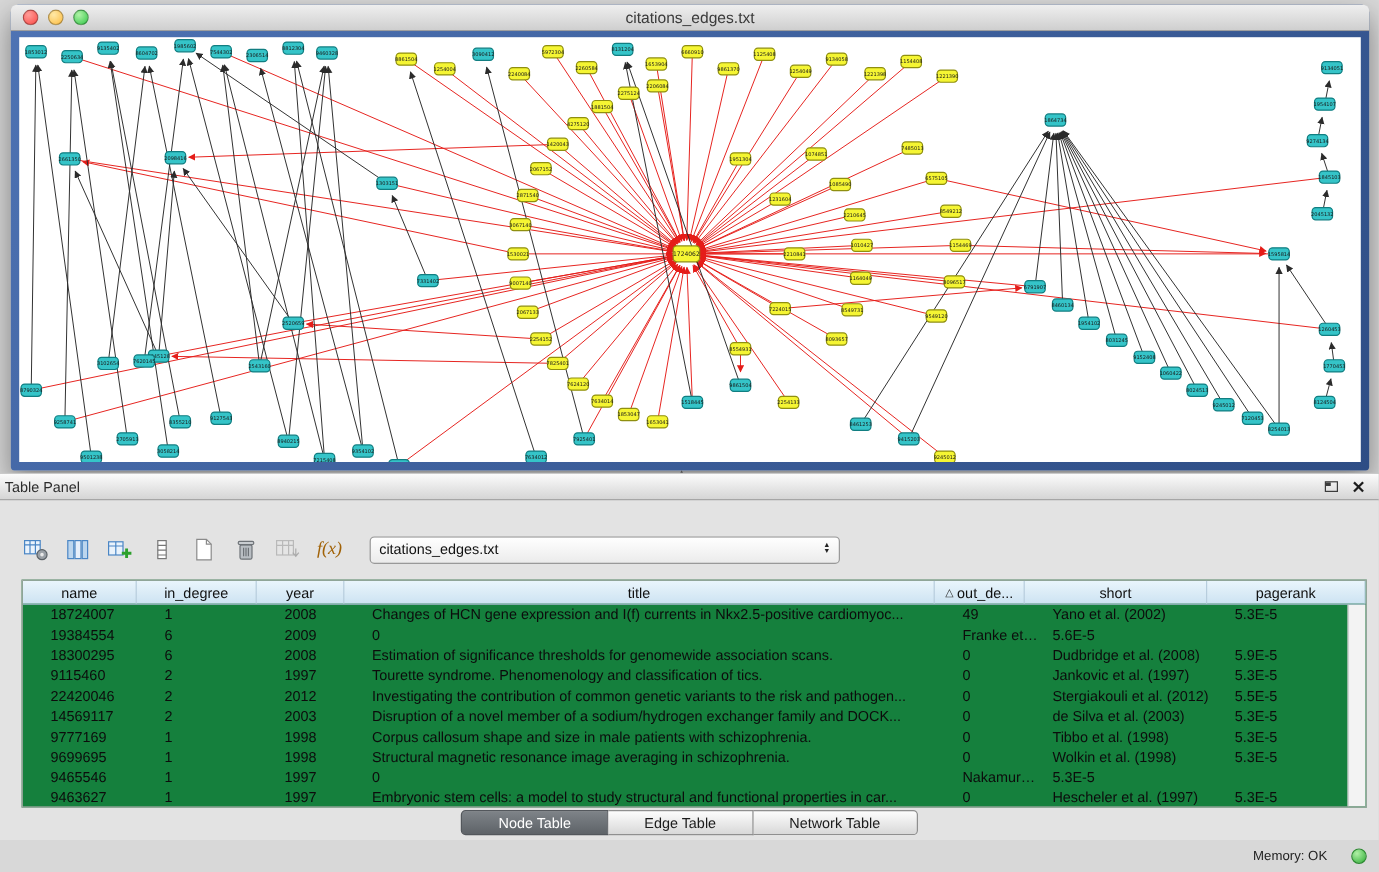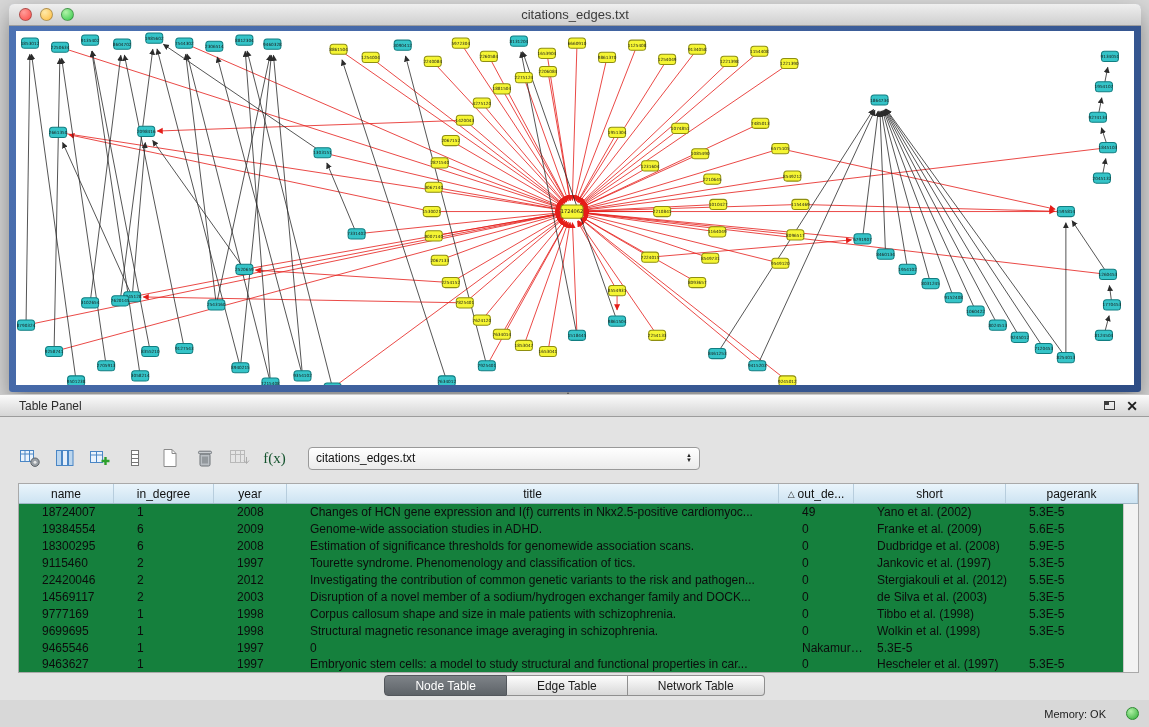--- a/index.html
+++ b/index.html
@@ -26,30 +26,30 @@
     padding:5px 7px 7px 7px;box-sizing:border-box;}
   .canvas{width:100%;height:100%;background:#ffffff;overflow:hidden;}
   svg.network{width:100%;height:100%;display:block;}
   
   .divider-grip{position:absolute;left:566px;top:391px;font-size:8px;color:#4c4c4c;line-height:6px;}
   
   .table-panel-header{position:absolute;left:0;top:394px;width:100%;height:23px;
     background:linear-gradient(#fbfbfb,#d5d5d5);
     border-top:1px solid #c9c9c9;border-bottom:1px solid #9c9c9c;
     box-sizing:border-box;display:flex;align-items:center;}
-  .tp-title{font-size:12px;color:#2c2c2c;padding-left:19px;}
+  .tp-title{font-size:12px;color:#2c2c2c;padding-left:4px;}
   .tp-actions{margin-left:auto;display:flex;align-items:center;gap:11px;padding-right:11px;}
   .float-icon{width:11px;height:9px;border:1.4px solid #3c3c3c;position:relative;box-sizing:border-box;}
   .float-icon::after{content:"";position:absolute;left:0px;top:0px;width:4px;height:3px;background:#3c3c3c;}
   .close-icon{font-size:14px;font-weight:bold;color:#1d1d1d;line-height:1;}
   .panel-body{position:absolute;left:0;top:417px;width:100%;height:283px;background:#e3e3e3;}
   
   .toolbar{position:absolute;left:16px;top:27px;height:28px;display:flex;align-items:center;gap:8px;}
   .tool-btn{width:27px;height:26px;display:flex;align-items:center;justify-content:center;}
-  .fx-glyph{font-family:"Liberation Serif",serif;font-size:15px;color:#14532d;text-align:right;}
+  .fx-glyph{font-family:"Liberation Serif",serif;font-style:italic;font-size:15px;color:#a16207;text-align:right;}
   .combo{margin-left:12px;width:392px;height:23px;background:linear-gradient(#ffffff,#ebebeb);
     border:1px solid #999;border-radius:4px;display:flex;align-items:center;
     font-size:12px;color:#111;padding:0 7px;box-sizing:border-box;}
   .combo-arrows{margin-left:auto;display:flex;flex-direction:column;align-items:center;
     font-size:6px;line-height:5px;color:#222;padding-left:6px;}
   
   .table-card{position:absolute;left:18px;top:66px;width:1121px;height:190px;
     background:#15803d;border:1px solid #a9a9a9;box-sizing:border-box;overflow:hidden;}
   .thead{display:grid;grid-template-columns:95px 100px 73px 492px 75px 152px 1fr;
     height:20px;background:linear-gradient(#eaf5fc,#cde3f2);
@@ -770,21 +770,20 @@
           <div class="tcell">2008</div>
           <div class="tcell">Changes of HCN gene expression and I(f) currents in Nkx2.5-positive cardiomyoc...</div>
           <div class="tcell">49</div>
           <div class="tcell">Yano et al. (2002)</div>
           <div class="tcell">5.3E-5</div>
         </div>
         <div class="trow">
           <div class="tcell">19384554</div>
           <div class="tcell">6</div>
           <div class="tcell">2009</div>
-          <div class="tcell">Genome-wide association studies in ADHD.</div>
           <div class="tcell">0</div>
           <div class="tcell">Franke et al. (2009)</div>
           <div class="tcell">5.6E-5</div>
         </div>
         <div class="trow">
           <div class="tcell">18300295</div>
           <div class="tcell">6</div>
           <div class="tcell">2008</div>
           <div class="tcell">Estimation of significance thresholds for genomewide association scans.</div>
           <div class="tcell">0</div>

